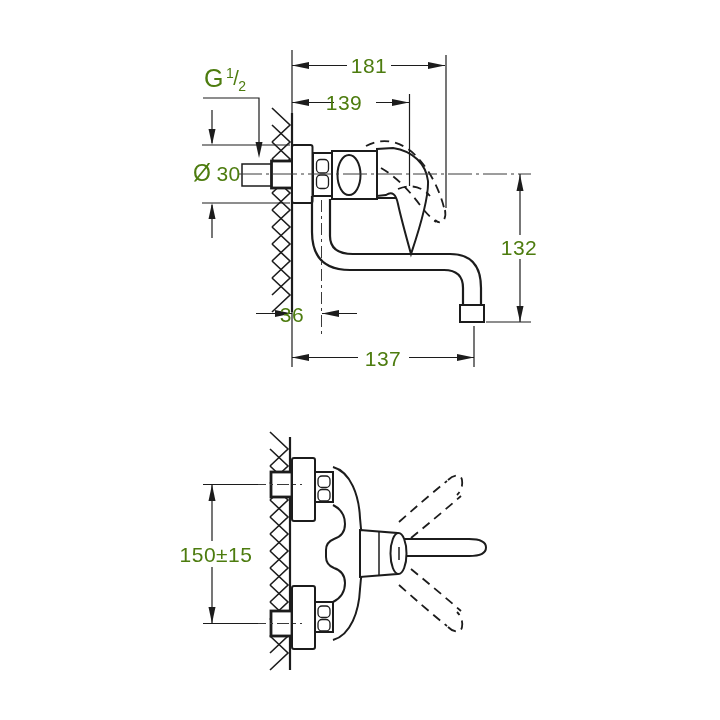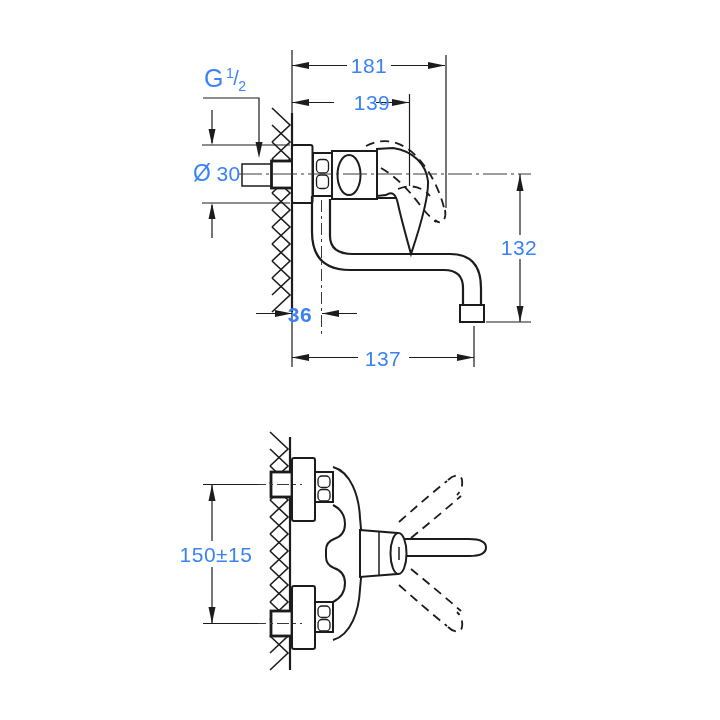--- a/index.html
+++ b/index.html
@@ -1,20 +1,20 @@
 <!DOCTYPE html>
 <html><head>
 <meta charset="utf-8">
 <style>
   html,body{margin:0;padding:0;background:#fff;}
   #canvas{position:relative;width:720px;height:720px;background:#ffffff;overflow:hidden;
           font-family:"Liberation Sans", sans-serif;color:#1c1c1c;}
   #drawing{position:absolute;left:0;top:0;}
   .lbl{position:absolute;transform:translate(-50%,-50%);font-size:21px;line-height:1;
-       letter-spacing:0.5px;white-space:nowrap;color:#3b82f6;background:#ffffff;padding:0 2px;}
+       letter-spacing:0.5px;white-space:nowrap;color:#4d7c0f;background:#ffffff;padding:0 2px;}
   .lbl-plain{background:transparent;}
   .lbl-left{transform:translateY(-50%);}
   .dia-sym{font-size:23px;margin-right:5px;}
   .g-letter{font-size:25px;}
   .g-sup{font-size:14px;position:relative;top:-9px;margin-left:2px;}
   .g-slash{font-size:20px;position:relative;top:-2px;margin-left:-1px;}
   .g-sub{font-size:14px;position:relative;top:4px;margin-left:-1px;}
 </style>
 </head>
 <body>
@@ -187,31 +187,31 @@
       <line x1="212" y1="484.5" x2="212" y2="541"></line>
           <line x1="212" y1="567" x2="212" y2="623.5"></line>
       <polygon points="212,484.5 208.5,501 215.5,501" fill="#1c1c1c" stroke="none"></polygon>
       <polygon points="212,623.5 208.5,607 215.5,607" fill="#1c1c1c" stroke="none"></polygon>
     </g>
   </g>
 </svg>
 
 <div class="lbl lbl-plain" style="left:369px;top:65px;">181</div>
 
-<div class="lbl lbl-plain" style="left:372px;top:102px;">139</div>
+<div class="lbl lbl-plain" style="left:344px;top:102px;">139</div>
 
 <div class="lbl lbl-plain lbl-left" style="left:202px;top:78px;">
   <span class="g-letter">G</span><span class="g-sup">1</span><span class="g-slash">/</span><span class="g-sub">2</span>
 </div>
 
 <div class="lbl lbl-plain lbl-left" style="left:191px;top:173px;">
   <span class="dia-sym">Ø</span><span>30</span>
 </div>
 
 <div class="lbl lbl-plain" style="left:519px;top:247px;">132</div>
 
-<div class="lbl lbl-plain" style="left:300px;top:314px;font-weight:bold;">36</div>
+<div class="lbl lbl-plain" style="left:292px;top:314px;">36</div>
 
 <div class="lbl lbl-plain" style="left:383px;top:358px;">137</div>
 
 <div class="lbl lbl-plain" style="left:216px;top:554px;text-align:right;">150±15</div>
 
 </div>
 
 </body></html>

